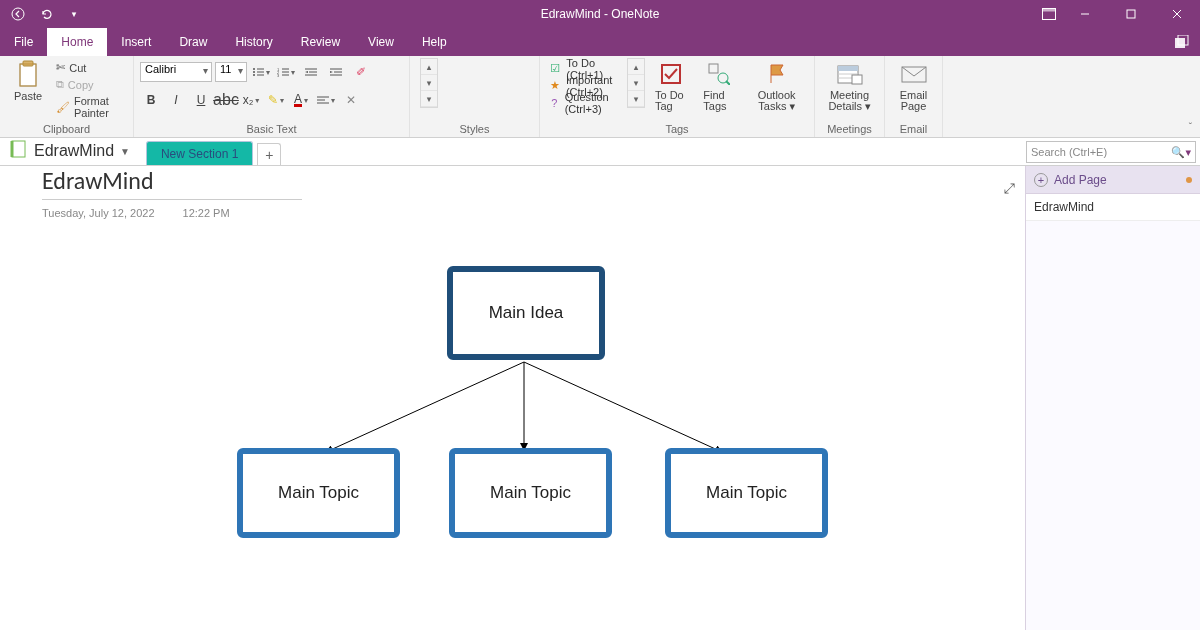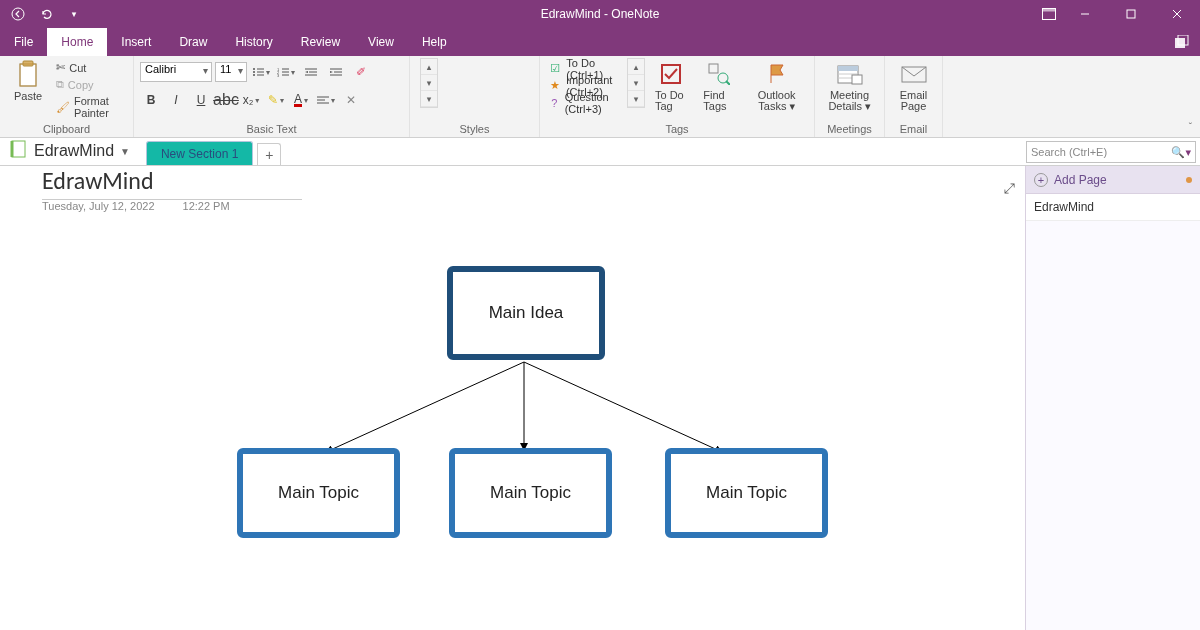--- a/index.html
+++ b/index.html
@@ -65,21 +65,21 @@
   .section-tab.active { background:#14b8a6; }
   .add-section { width:24px; height:22px; display:flex;align-items:center;justify-content:center; border:1px solid #ccc; border-bottom:none; border-top-right-radius:3px; font-size:14px; color:#666; margin-left:4px; }
   .search-box { margin-left:auto; margin-right:4px; width:170px; height:22px; border:1px solid #c2c2c2; display:flex; align-items:center; font-size:11px; color:#888; padding:0 4px; margin-bottom:2px; }
   .search-box span:first-child { flex:1; }
 
   
   .main { position:absolute; top:166px; bottom:0; left:0; right:0; display:flex; }
   .canvas-wrap { flex:1; position:relative; background:#fff; }
   .page-title { font-size:24px; color:#333; font-family: Calibri, sans-serif; padding-left:42px; padding-top:24px; }
   .title-line { border-bottom:1px solid #ccc; width:260px; margin-left:42px; padding-bottom:4px; }
-  .page-meta { display:flex; gap:28px; font-size:11px; color:#888; padding-left:42px; margin-top:0; }
+  .page-meta { display:flex; gap:28px; font-size:11px; color:#888; padding-left:42px; margin-top:7px; }
 
   .expand-icon { position:absolute; right:10px; top:14px; font-size:14px; color:#555; }
 
   .node { position:absolute; border:6px solid; background:#fff; display:flex; align-items:center; justify-content:center; font-size:17px; color:#222; font-family: Calibri, sans-serif; border-radius:6px; }
   .node.main-idea { border-color:#1f4e79; }
   .node.topic { border-color:#2e75b6; }
 
   svg.connectors { position:absolute; top:0; left:0; pointer-events:none; }
 
   

